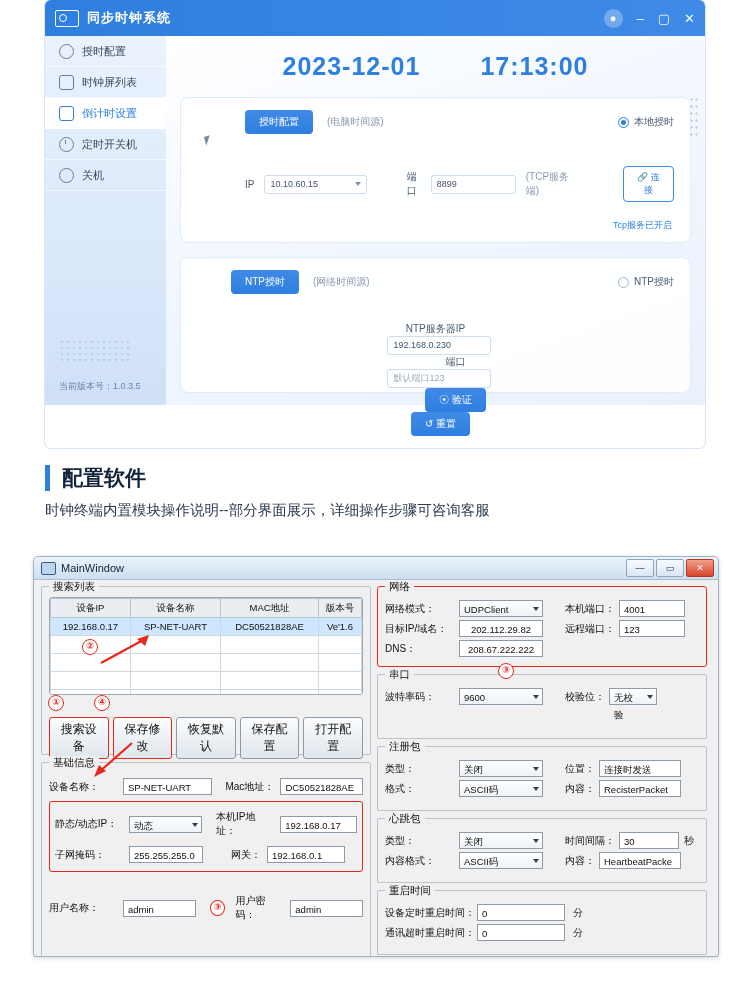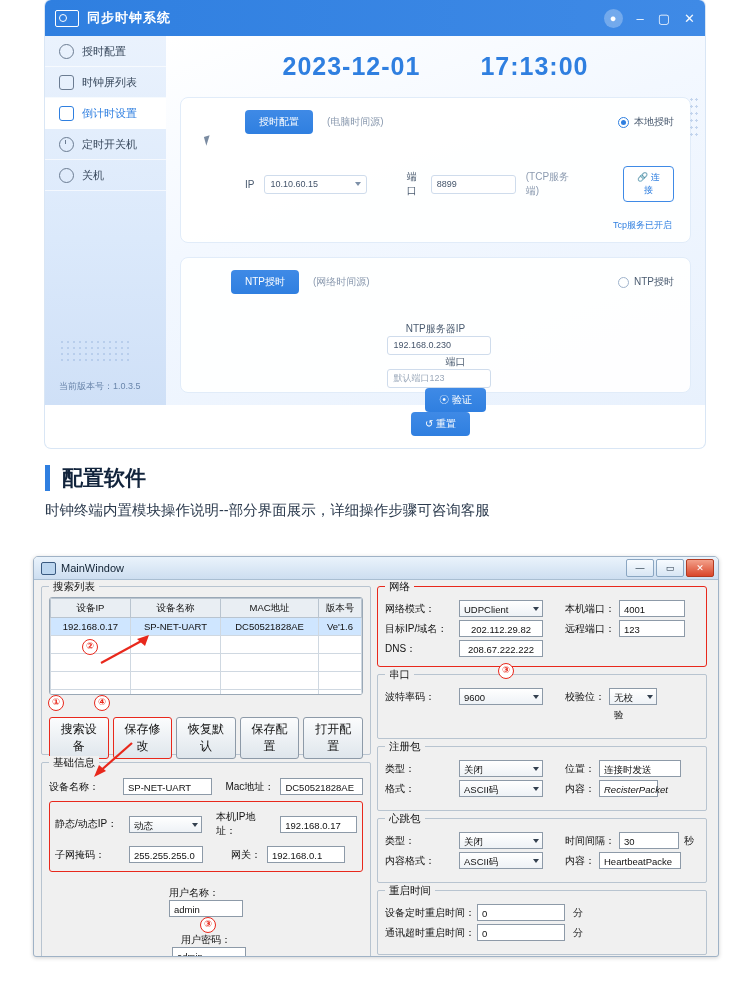--- a/index.html
+++ b/index.html
@@ -287,21 +287,21 @@
             <span style="margin-left:14px;">本机IP地址：</span>
             <span class="fin" style="width:78px;margin-left:6px;">192.168.0.17</span>
           </div>
           <div class="frow" style="margin:8px 0 4px 0;">
             <span class="flab">子网掩码：</span>
             <span class="fin" style="width:74px;">255.255.255.0</span>
             <span style="margin-left:28px;">网关：</span>
             <span class="fin" style="width:78px;margin-left:6px;">192.168.0.1</span>
           </div>
         </div>
-        <div class="frow" style="margin-top:14px;flex-direction:column;">
+        <div class="frow" style="margin-top:22px;">
           <span class="flab">用户名称：</span>
           <span class="fin" style="width:74px;">admin</span>
           <span class="num" style="position:relative;margin:0 10px 0 14px;display:inline-block;">③</span>
           <span>用户密码：</span>
           <span class="fin" style="width:74px;margin-left:6px;">admin</span>
         </div>
         <span class="arrow" style="left:48px;top:-24px;">
           <svg width="48" height="40">
               <line x1="42" y1="4" x2="8" y2="34" stroke="#e8281c" stroke-width="2.2"></line>
               <polygon points="4,38 16,32 9,26" fill="#e8281c"></polygon>
@@ -347,21 +347,21 @@
         <div class="frow" style="margin:3px 0;">
           <span class="flab">类型：</span>
           <span class="fsel" style="width:84px;">关闭</span>
           <span style="margin-left:22px;">位置：</span>
           <span class="fin" style="width:82px;margin-left:4px;">连接时发送</span>
         </div>
         <div class="frow" style="margin:3px 0;">
           <span class="flab">格式：</span>
           <span class="fsel" style="width:84px;">ASCII码</span>
           <span style="margin-left:22px;">内容：</span>
-          <span class="fin" style="width:59px;margin-left:4px;font-style:italic;">RecisterPacket</span>
+          <span class="fin" style="width:82px;margin-left:4px;">RecisterPacket</span>
         </div>
       </div>
 
       <div class="gbox" style="height:46px;">
         <span class="gtitle">心跳包</span>
         <div class="frow" style="margin:3px 0;">
           <span class="flab">类型：</span>
           <span class="fsel" style="width:84px;">关闭</span>
           <span style="margin-left:22px;">时间间隔：</span>
           <span class="fin" style="width:60px;margin-left:4px;">30</span>

